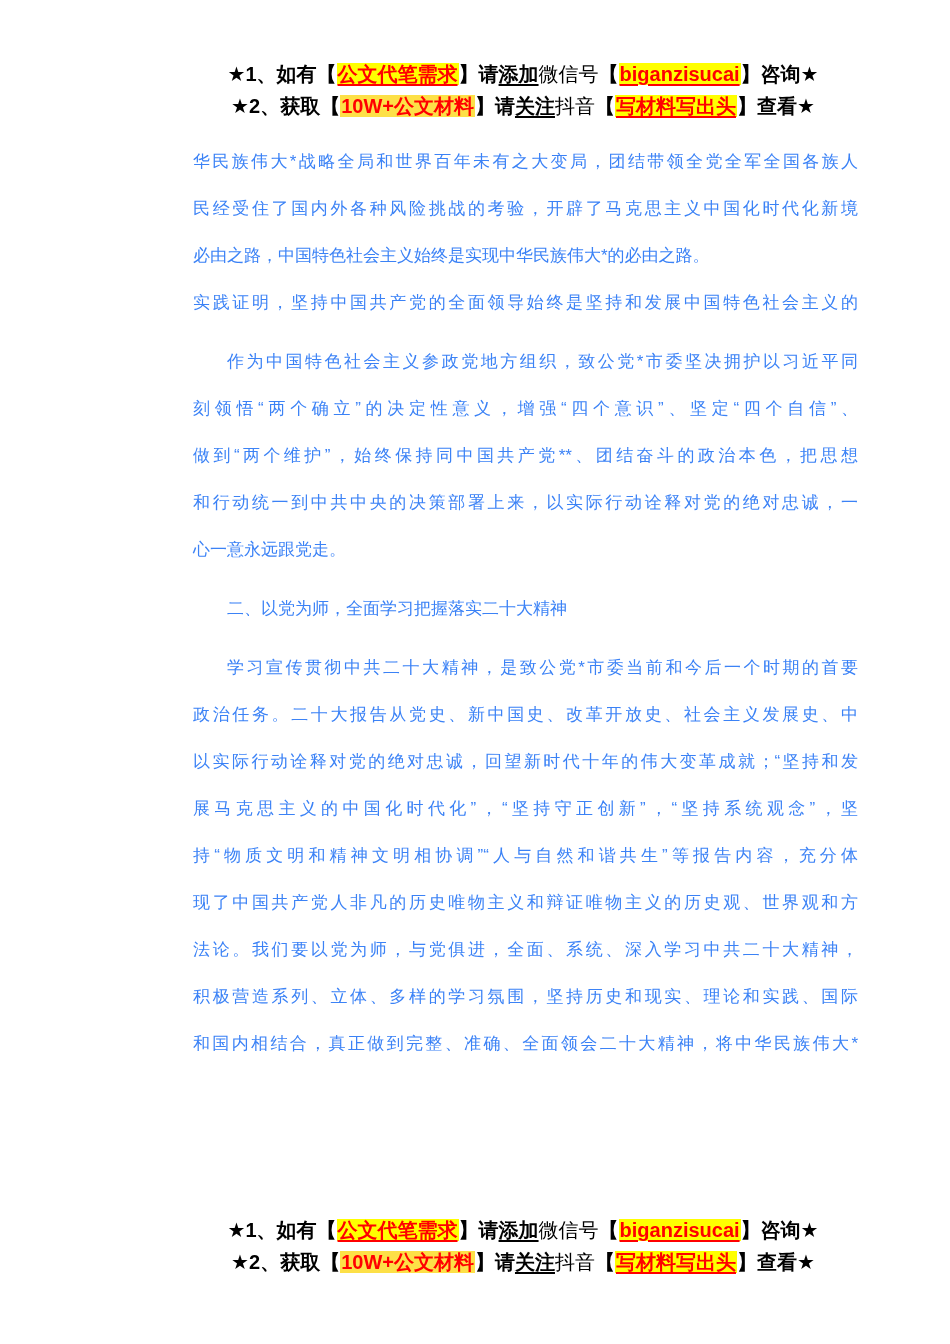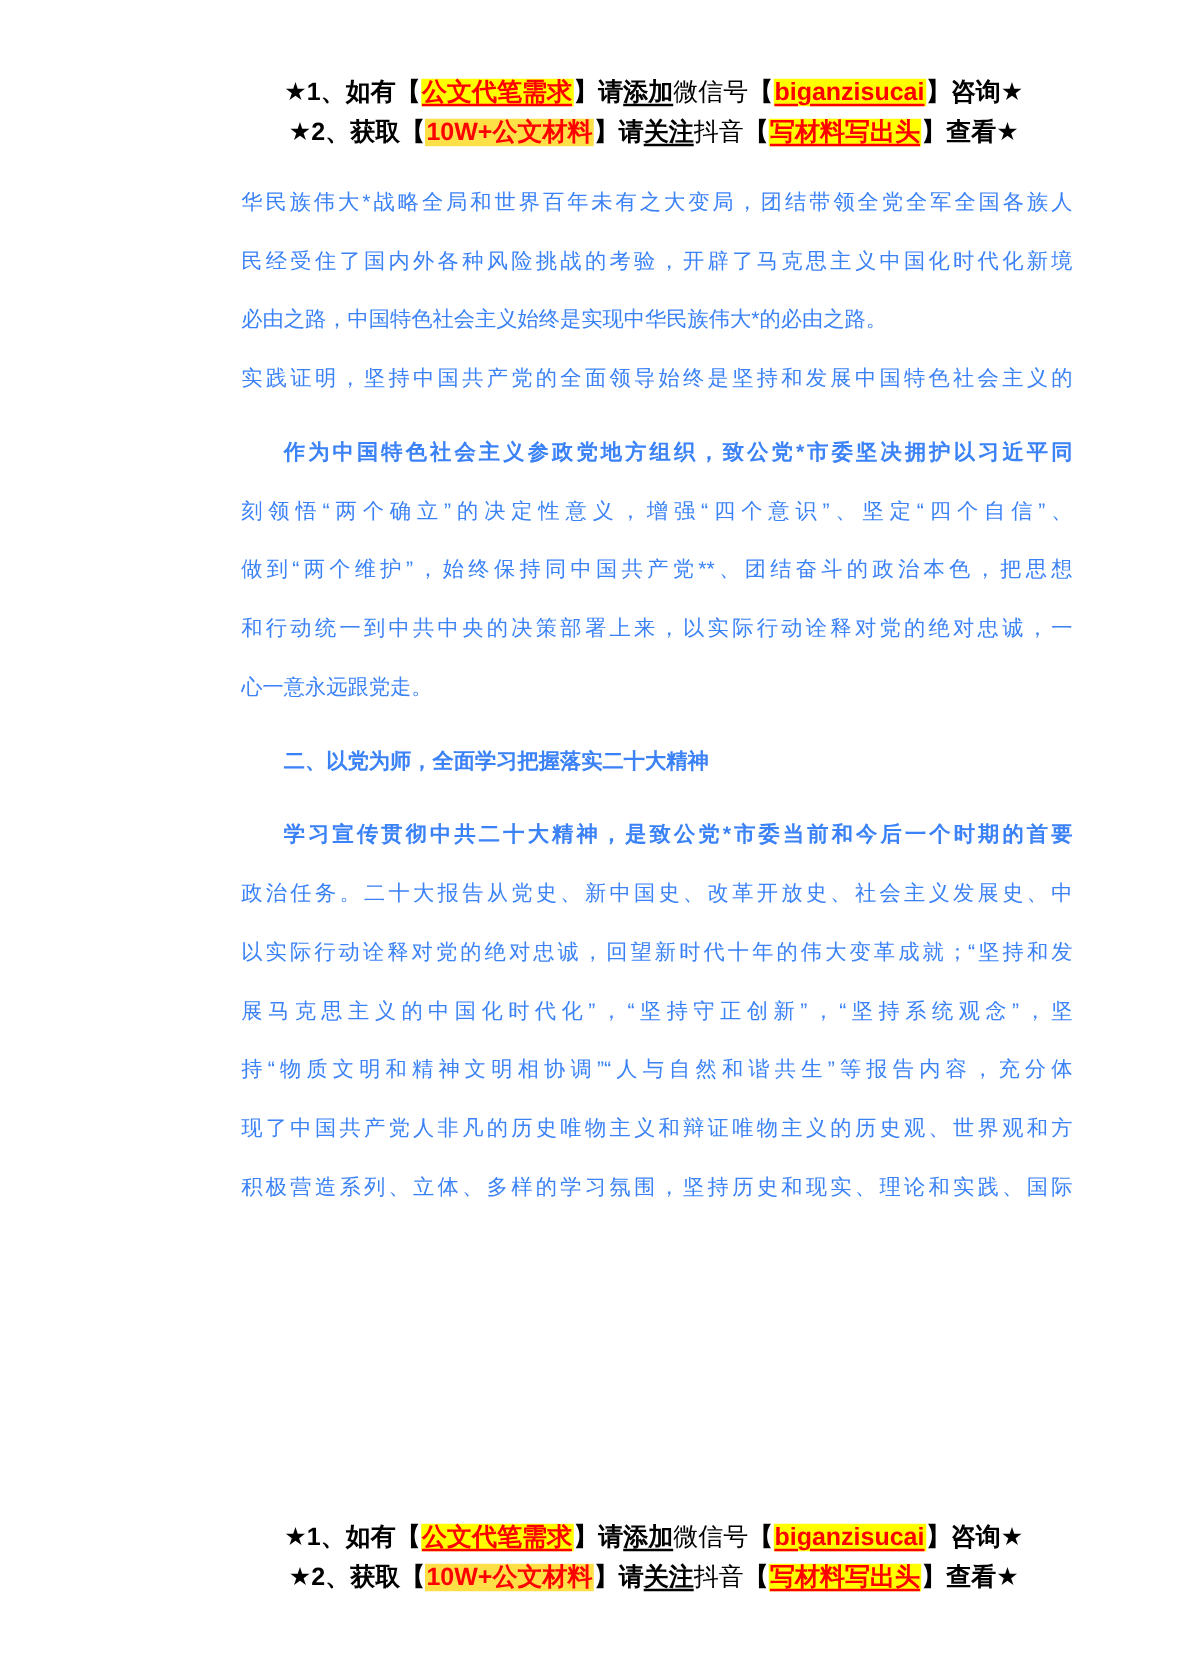--- a/index.html
+++ b/index.html
@@ -49,21 +49,21 @@
     line-height: 47px;
     color: #3b82f6;
   }
   .paragraph { margin: 0 0 12px 0; }
   .doc-line {
     text-align: justify;
     text-align-last: justify;
     white-space: normal;
   }
   .doc-line.line-end { text-align-last: left; }
-  .doc-line.first-indent { text-indent: 2em; font-weight: bold; }
+  .doc-line.first-indent { text-indent: 2em; }
   .heading .doc-line { text-align-last: left; }
 </style>
 </head>
 <body>
 
 <div class="page">
   <div class="promo promo-header" id="promo-header">
       <div class="promo-line"><span class="seg-bold">★1、如有【</span><span class="seg-highlight-underline">公文代笔需求</span><span class="seg-bold">】请</span><span class="seg-bold-underline">添加</span><span class="seg-regular">微信号</span><span class="seg-bold">【</span><span class="seg-highlight-underline">biganzisucai</span><span class="seg-bold">】咨询★</span></div>
       <div class="promo-line"><span class="seg-bold">★2、获取【</span><span class="seg-highlight">10W+公文材料</span><span class="seg-bold">】请</span><span class="seg-bold-underline">关注</span><span class="seg-regular">抖音</span><span class="seg-bold">【</span><span class="seg-highlight-underline">写材料写出头</span><span class="seg-bold">】查看★</span></div>
     </div>
@@ -84,20 +84,22 @@
       <div class="paragraph heading">
         <div class="doc-line first-indent line-end">二、以党为师，全面学习把握落实二十大精神</div>
       </div>
       <div class="paragraph">
         <div class="doc-line first-indent">学习宣传贯彻中共二十大精神，是致公党*市委当前和今后一个时期的首要</div>
         <div class="doc-line">政治任务。二十大报告从党史、新中国史、改革开放史、社会主义发展史、中</div>
         <div class="doc-line">以实际行动诠释对党的绝对忠诚，回望新时代十年的伟大变革成就；“坚持和发</div>
         <div class="doc-line">展马克思主义的中国化时代化”，“坚持守正创新”，“坚持系统观念”，坚</div>
         <div class="doc-line">持“物质文明和精神文明相协调”“人与自然和谐共生”等报告内容，充分体</div>
         <div class="doc-line">现了中国共产党人非凡的历史唯物主义和辩证唯物主义的历史观、世界观和方</div>
+        <div class="doc-line">法论。我们要以党为师，与党俱进，全面、系统、深入学习中共二十大精神，</div>
         <div class="doc-line">积极营造系列、立体、多样的学习氛围，坚持历史和现实、理论和实践、国际</div>
+        <div class="doc-line">和国内相结合，真正做到完整、准确、全面领会二十大精神，将中华民族伟大*</div>
       </div>
     </div>
   <div class="promo promo-footer" id="promo-footer">
       <div class="promo-line"><span class="seg-bold">★1、如有【</span><span class="seg-highlight-underline">公文代笔需求</span><span class="seg-bold">】请</span><span class="seg-bold-underline">添加</span><span class="seg-regular">微信号</span><span class="seg-bold">【</span><span class="seg-highlight-underline">biganzisucai</span><span class="seg-bold">】咨询★</span></div>
       <div class="promo-line"><span class="seg-bold">★2、获取【</span><span class="seg-highlight">10W+公文材料</span><span class="seg-bold">】请</span><span class="seg-bold-underline">关注</span><span class="seg-regular">抖音</span><span class="seg-bold">【</span><span class="seg-highlight-underline">写材料写出头</span><span class="seg-bold">】查看★</span></div>
     </div>
 </div>
 
 </body></html>

